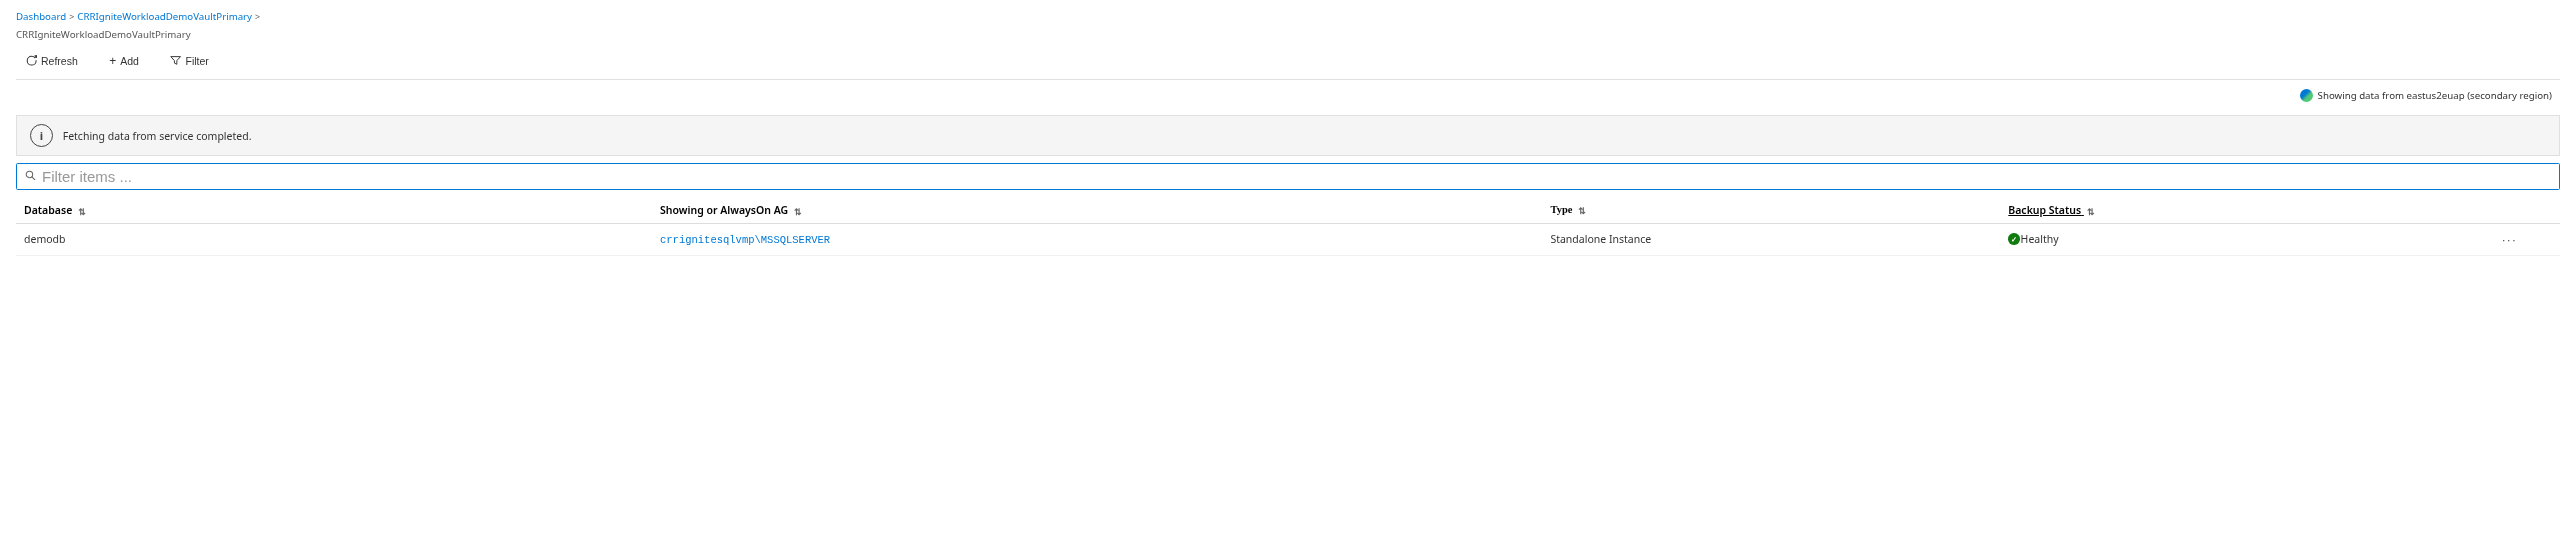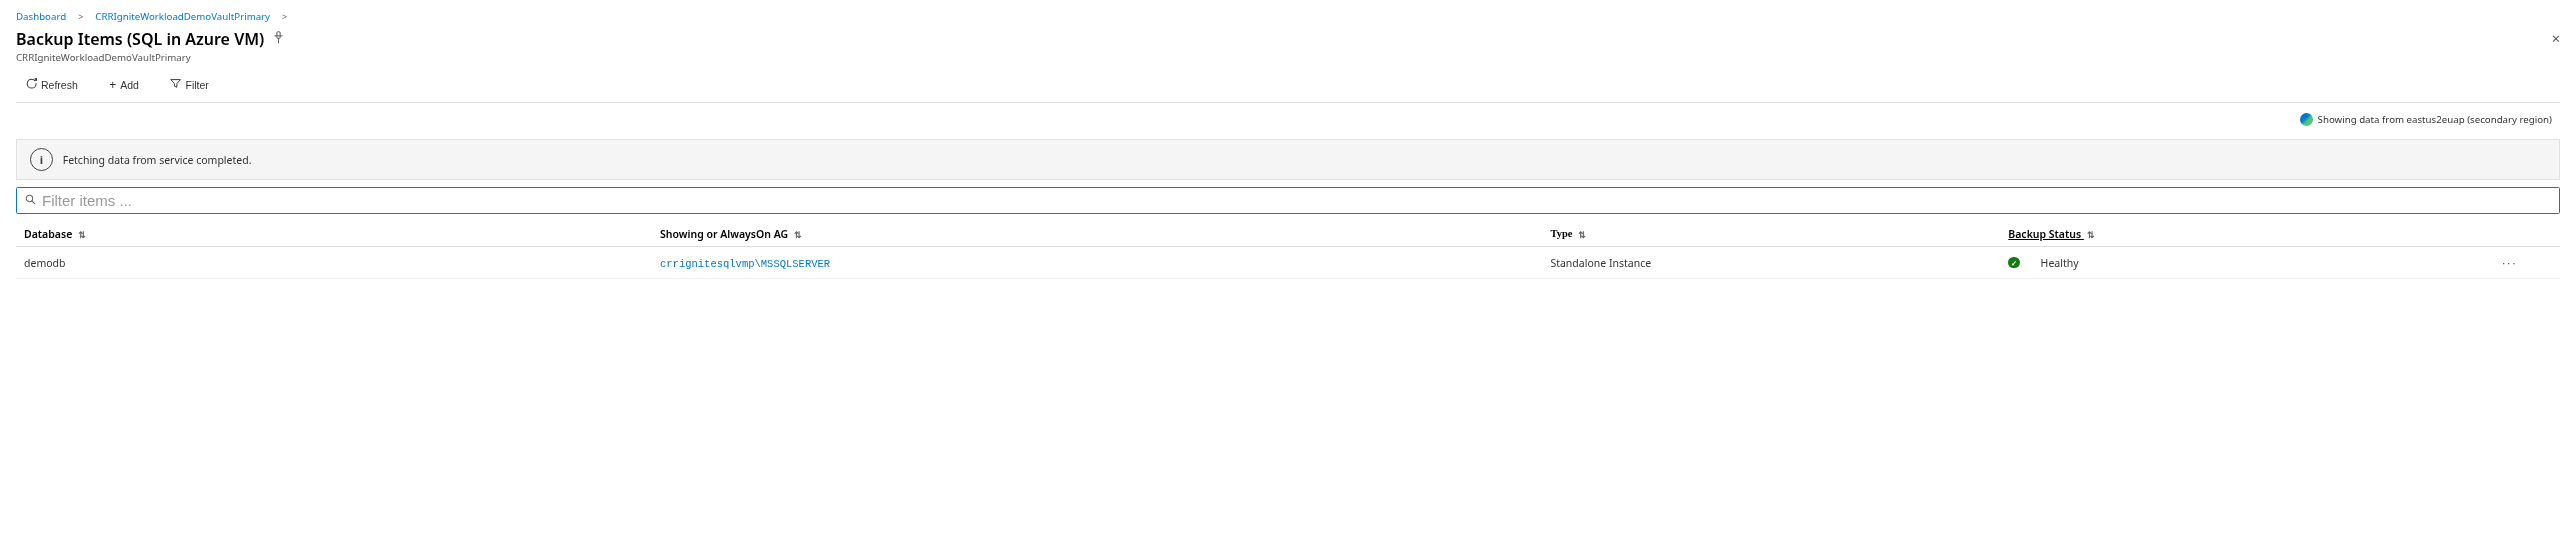--- a/index.html
+++ b/index.html
@@ -11,21 +11,21 @@
       width: 100%;
       min-height: 546px;
     }
     .container {
       padding: 9.7px 16px;
       max-width: 100%;
     }
     .breadcrumb {
       display: flex;
       align-items: center;
-      gap: 12px;
+      gap: 3px;
       font-size: 9.7px;
       margin-bottom: 4.9px;
       color: #0078d4;
     }
     .breadcrumb a {
       color: #0078d4;
       text-decoration: none;
       cursor: pointer;
     }
     .breadcrumb-separator {
@@ -180,21 +180,21 @@
     }
     .link-cell {
       color: #0078d4;
       cursor: pointer;
       text-decoration: none;
       font-family: Liberation Mono, monospace;
     }
     .status-cell {
       display: flex;
       align-items: center;
-      gap: 21px;
+      gap: 1px;
     }
     .status-dot {
       width: 11.3px;
       height: 11.3px;
       border-radius: 50%;
       background: #107c10;
       display: flex;
       align-items: center;
       justify-content: center;
       flex-shrink: 0;
@@ -225,31 +225,20 @@
 
 <div class="container">
 
   <div class="breadcrumb">
     <a>Dashboard</a>
     <span class="breadcrumb-separator">&gt;</span>
     <a>CRRIgniteWorkloadDemoVaultPrimary</a>
     <span class="breadcrumb-separator">&gt;</span>
   </div>
 
-  <div class="page-header">
-    <span class="page-title">Backup Items (SQL in Azure VM)</span>
-    <span class="pin-icon" title="Pin to dashboard">
-      <svg width="13" height="13" viewBox="0 0 16 16" fill="none" xmlns="http://www.w3.org/2000/svg">
-        <rect x="6" y="1" width="4" height="8" rx="1" stroke="#555" stroke-width="1.2" fill="none"></rect>
-        <line x1="8" y1="9" x2="8" y2="15" stroke="#555" stroke-width="1.2"></line>
-        <line x1="3" y1="6" x2="13" y2="6" stroke="#555" stroke-width="1.2"></line>
-      </svg>
-    </span>
-    <span class="close-icon" style="margin-left:auto; font-size:14.6px; color:#555;">×</span>
-  </div>
 
   <div class="vault-name">CRRIgniteWorkloadDemoVaultPrimary</div>
 
   <div class="toolbar">
     <button class="toolbar-btn">
       <span class="btn-icon">
         <svg width="11.3" height="11.3" viewBox="0 0 14 14" fill="none" xmlns="http://www.w3.org/2000/svg">
           <path d="M12.5 7A5.5 5.5 0 1 1 7 1.5c1.6 0 3 .68 4 1.75L13 1" stroke="#333" stroke-width="1.3" fill="none" stroke-linecap="round"></path>
           <polyline points="11,1 13,1 13,3" stroke="#333" stroke-width="1.3" fill="none" stroke-linecap="round" stroke-linejoin="round"></polyline>
         </svg>

